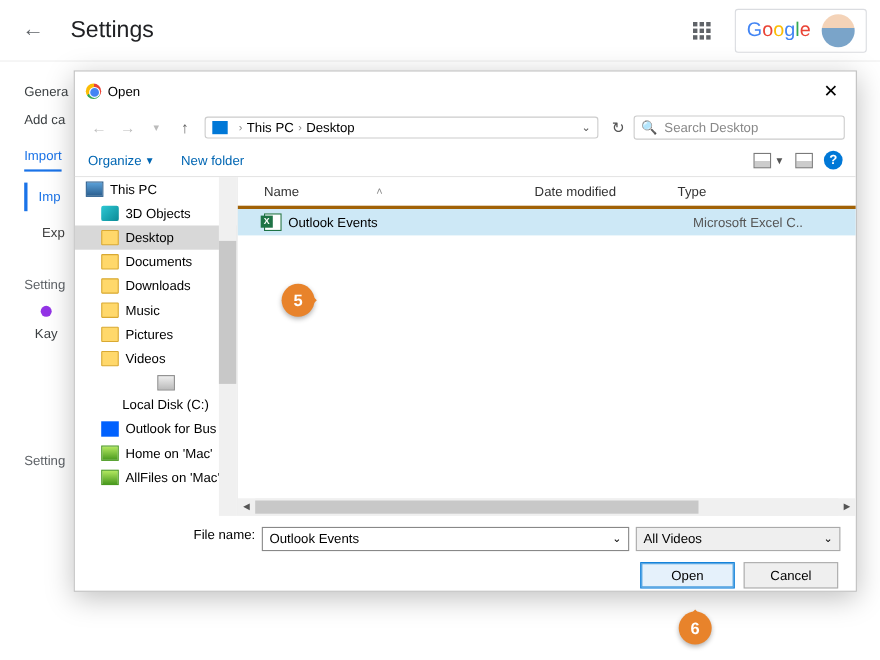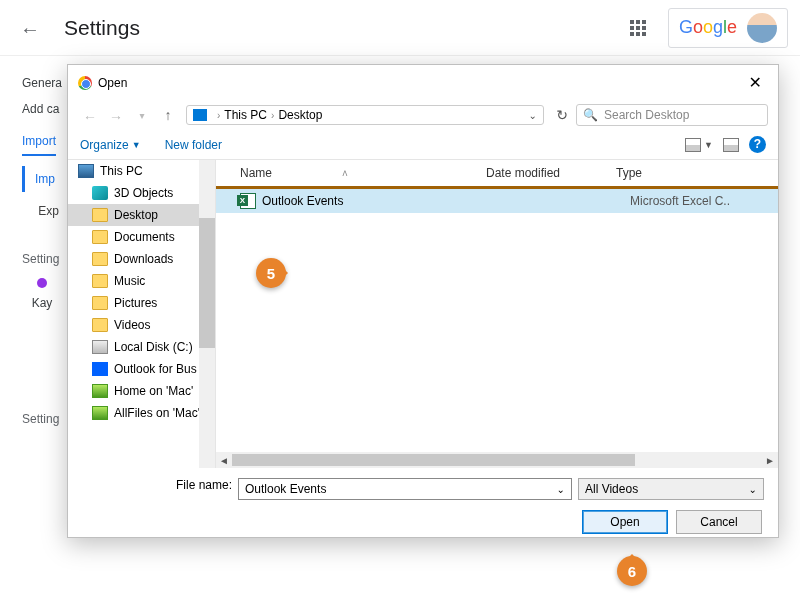--- a/index.html
+++ b/index.html
@@ -195,21 +195,21 @@
           <span>Music</span>
         </div>
         <div class="tree-item" style="padding-left: 24px;">
           <span class="ico ico-folder"></span>
           <span>Pictures</span>
         </div>
         <div class="tree-item" style="padding-left: 24px;">
           <span class="ico ico-folder"></span>
           <span>Videos</span>
         </div>
-        <div class="tree-item" style="padding-left: 24px;">
+        <div class="tree-item" style="padding-left: 24px; flex-direction: column;">
           <span class="ico ico-disk"></span>
           <span>Local Disk (C:)</span>
         </div>
         <div class="tree-item" style="padding-left: 24px;">
           <span class="ico ico-dbox"></span>
           <span>Outlook for Bus</span>
         </div>
         <div class="tree-item" style="padding-left: 24px;">
           <span class="ico ico-mac"></span>
           <span>Home on 'Mac'</span>

